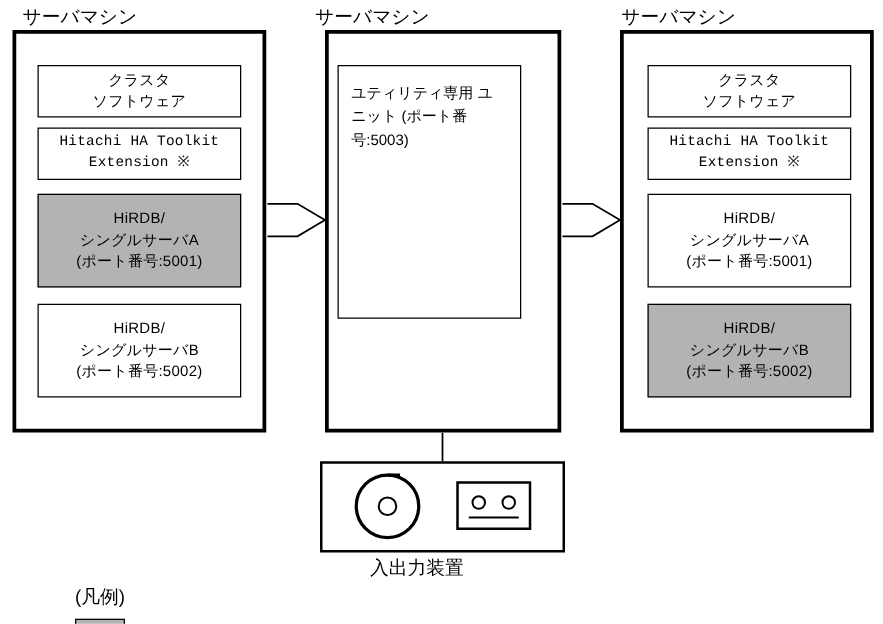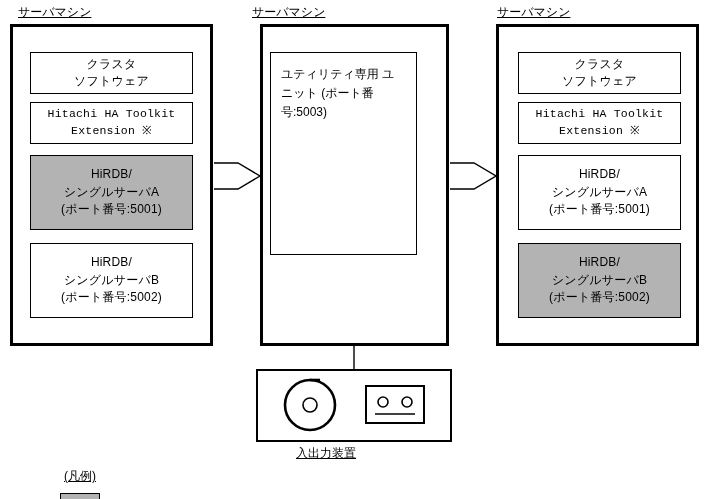--- a/index.html
+++ b/index.html
@@ -8,24 +8,23 @@
     background:#ffffff;
     font-family:"Liberation Sans", sans-serif;
     font-size:12px;
     color:#000000;
     position:relative;
     overflow:hidden;
   }
   .abs{position:absolute;}
 
   .caption{
-    font-size:12px;
+    font-size:15px;
     color:#000;
     white-space:nowrap;
-    text-decoration:underline;
   }
 
   .machine{
     border:3px solid #000;
     background:#fff;
     box-sizing:border-box;
   }
 
   .box{
     border:1px solid #000;

